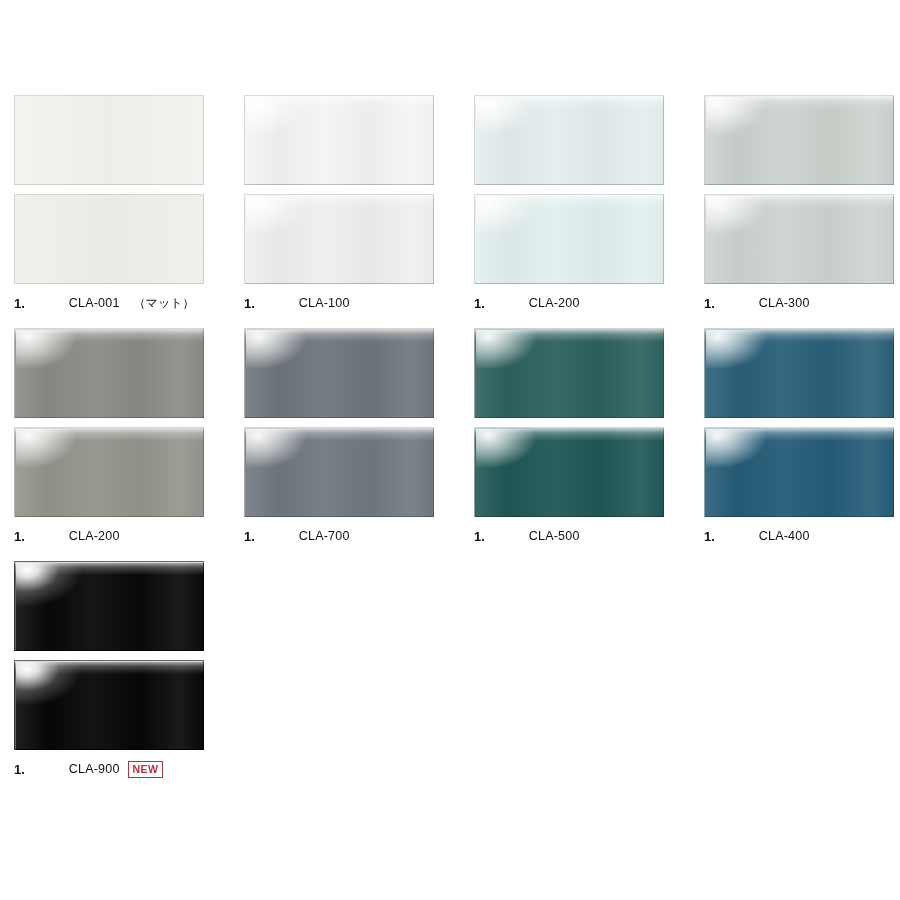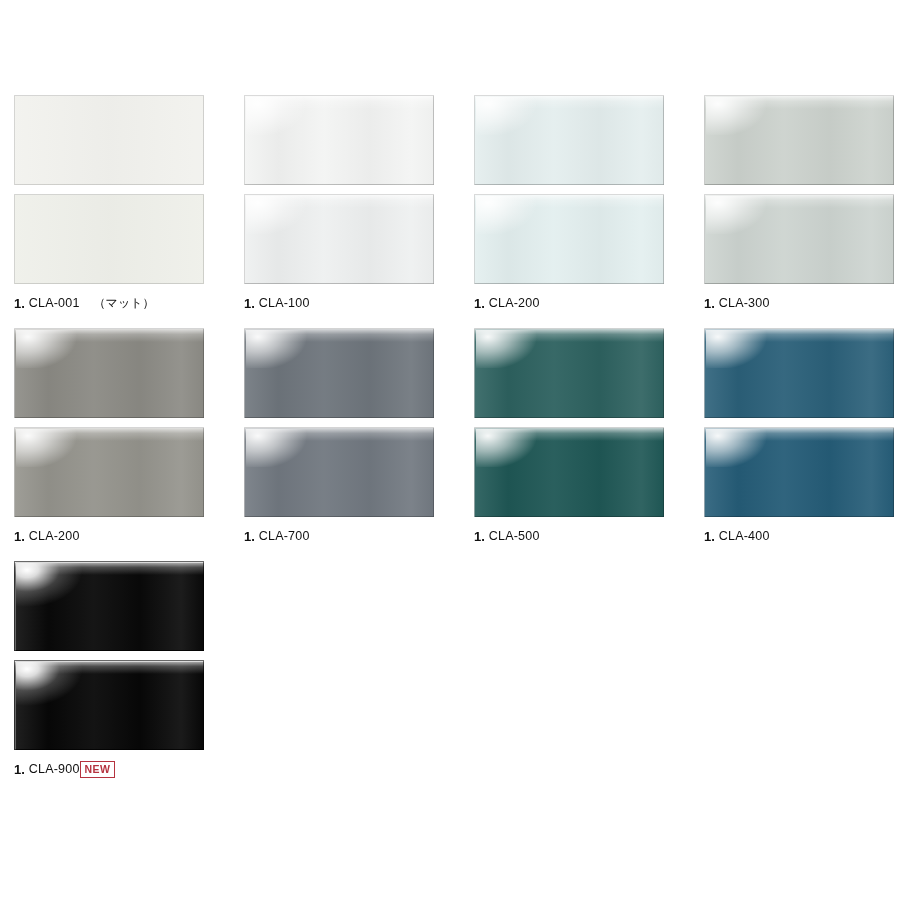--- a/index.html
+++ b/index.html
@@ -168,28 +168,29 @@
     font-weight: bold;
     font-size: 13px;
     letter-spacing: 0px;
     margin-right: 4px;
     color: #111;
   }
   .cap-code {
     font-size: 12.5px;
     letter-spacing: 0.2px;
     color: #111;
+    margin-left: 40px;
   }
   .cap-note {
     font-size: 12px;
     margin-left: 14px;
     color: #111;
   }
   .badge-new {
-    margin-left: 0;
+    margin-left: 8px;
     display: inline-block;
     border: 1.5px solid #b5333f;
     color: #b5333f;
     font-size: 10.5px;
     font-weight: bold;
     letter-spacing: 0.4px;
     line-height: 1;
     padding: 2.5px 4px 2px 4px;
     background: #ffffff;
   }

